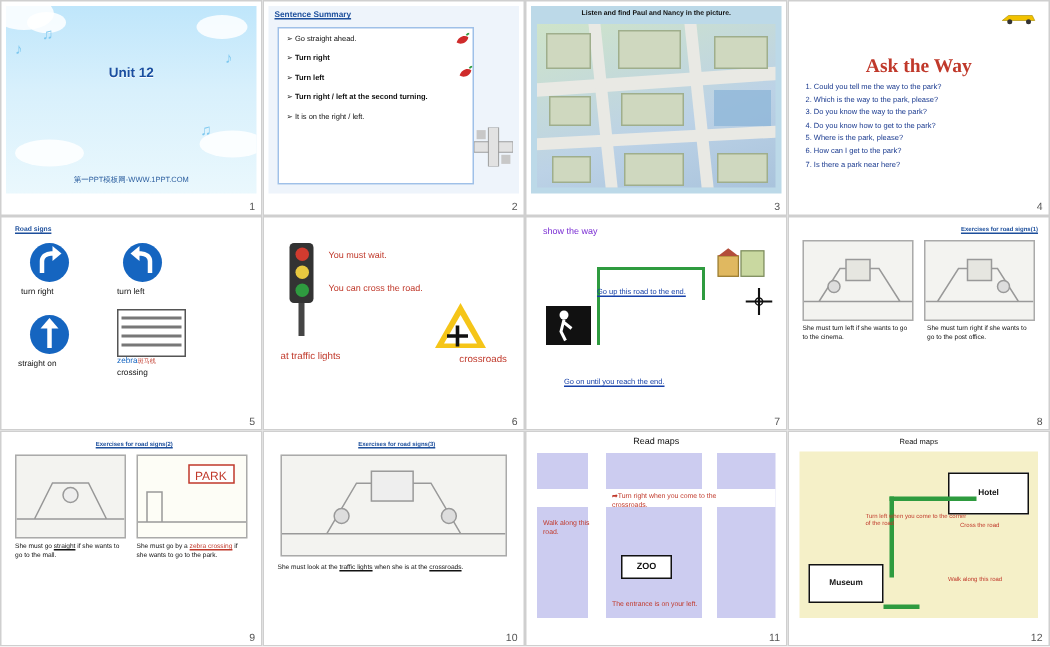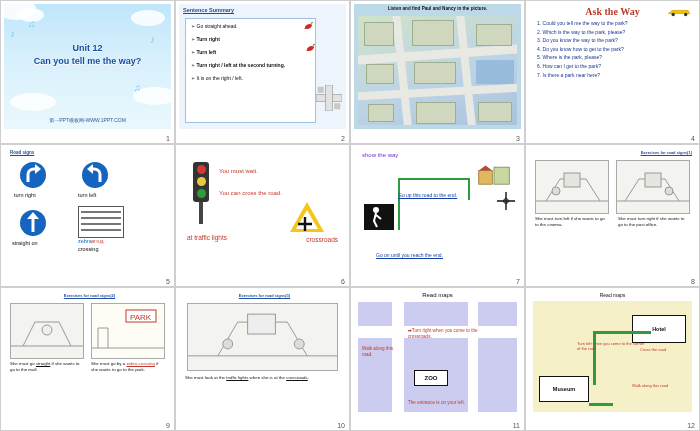--- a/index.html
+++ b/index.html
@@ -23,21 +23,21 @@
   .s2 .pepper{position:absolute;width:12px;height:12px;}
   
   .s3{background:#bcd9e8;}
   .s3 .hd{font-size:4.6px;color:#111;font-weight:bold;text-align:center;padding:2px 2px 0;}
   .s3 .map{position:absolute;left:4px;top:12px;right:4px;bottom:4px;background:linear-gradient(160deg,#cfe4c9,#bcd2e6 60%,#a9c3dc);}
   .s3 .road{position:absolute;background:#e9e9e4;}
   .s3 .blk{position:absolute;background:#cfd8bf;border:.5px solid #9fae8c;}
   .s3 .blu{position:absolute;background:#8fb7d8;}
   
   .s4{background:#fff;}
-  .s4 .hd{text-align:center;font-size:10px;font-weight:bold;color:#c0392b;padding-top:2px;font-family:"Liberation Serif",serif;}
+  .s4 .hd{text-align:center;font-size:13px;font-weight:bold;color:#c0392b;padding-top:2px;font-family:"Liberation Serif",serif;margin-top:30px;}
   .s4 ol{margin:2px 2px 0 8px;padding:0;}
   .s4 li{font-size:5px;color:#1a3a8f;line-height:8.6px;list-style:none;}
   .s4 .car{position:absolute;right:4px;top:3px;width:26px;height:10px;}
   
   .s5{background:#fff;}
   .s5 .hd{font-size:4.5px;color:#1d4f9c;text-decoration:underline;padding:2px 0 0 6px;font-weight:bold;}
   .s5 .circ{position:absolute;width:26px;height:26px;border-radius:50%;background:#1565c0;}
   .s5 .lab{position:absolute;font-size:5.5px;color:#111;}
   .s5 .zebra{position:absolute;border:1px solid #555;background:#fff;}
   .s5 .zstripe{position:absolute;background:#777;height:2.4px;left:2px;right:2px;}
@@ -94,21 +94,20 @@
       <div class="cloud" style="left:14px;top:4px;width:26px;height:14px;"></div>
       <div class="cloud" style="right:6px;top:6px;width:34px;height:16px;"></div>
       <div class="cloud" style="left:6px;bottom:18px;width:46px;height:18px;"></div>
       <div class="cloud" style="right:-6px;bottom:24px;width:44px;height:18px;"></div>
       <div class="notes" style="left:6px;top:24px;">♪</div>
       <div class="notes" style="left:24px;top:14px;">♫</div>
       <div class="notes" style="right:16px;top:30px;">♪</div>
       <div class="notes" style="right:30px;bottom:36px;">♫</div>
       <div class="title">
         <div>Unit 12</div>
-        <div>Can you tell me the way?</div>
       </div>
       <div class="foot">第一PPT模板网-WWW.1PPT.COM</div>
     </div>
     <div class="num">1</div>
   </div>
 
   <div class="cell">
     <div class="slide s2">
       <div class="hd">Sentence Summary</div>
       <div class="box">

